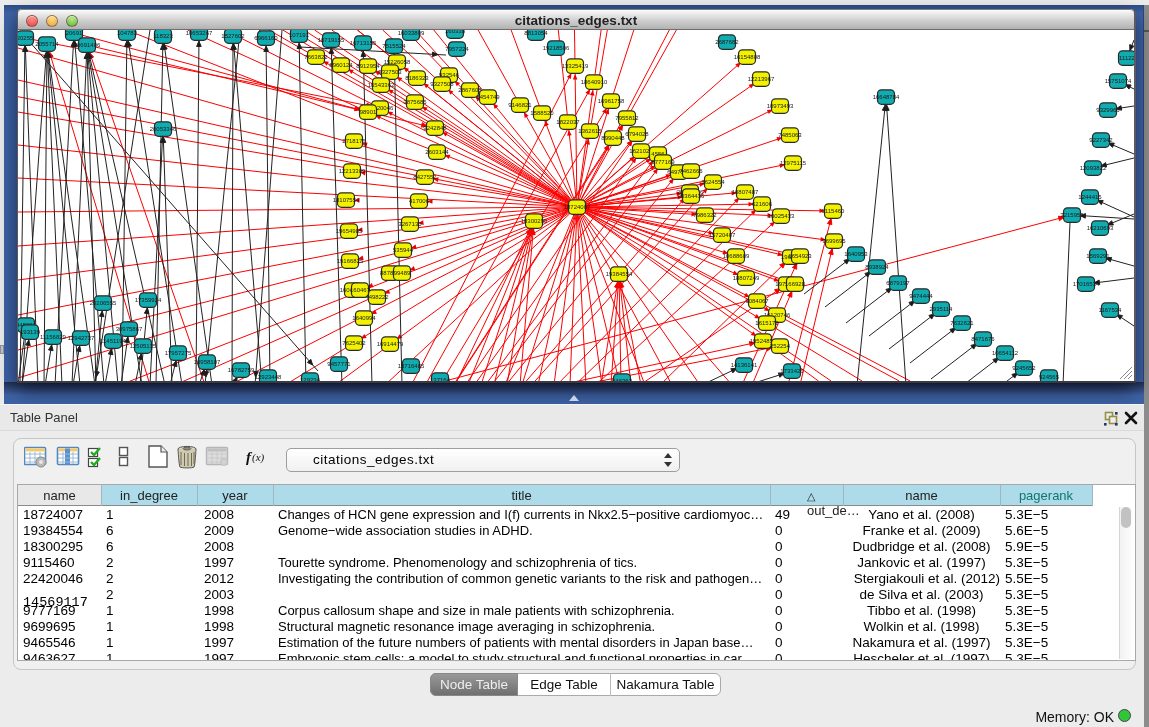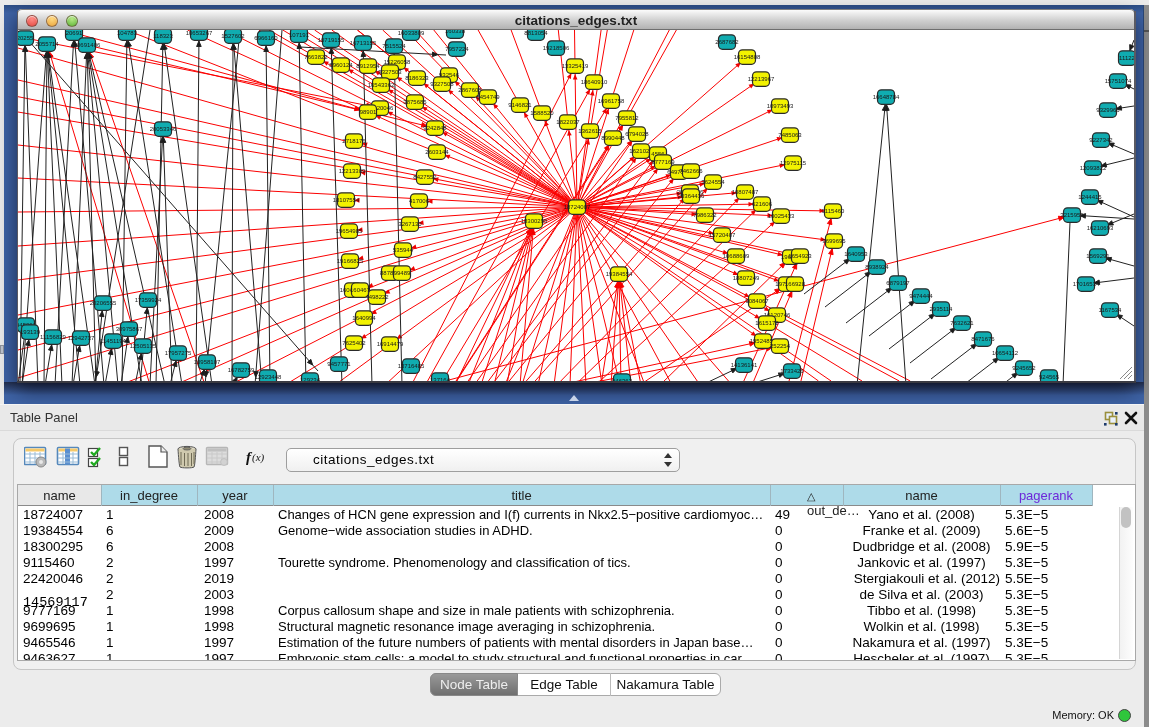--- a/index.html
+++ b/index.html
@@ -789,21 +789,21 @@
 <div style="position:absolute;left:770px;top:485px;width:1px;height:21px;background:#9fb6bf;"></div>
 <div style="position:absolute;left:843px;top:485px;width:1px;height:21px;background:#9fb6bf;"></div>
 <div style="position:absolute;left:1000px;top:485px;width:1px;height:21px;background:#9fb6bf;"></div>
 <div style="position:absolute;left:1092px;top:485px;width:1px;height:21px;background:#9fb6bf;"></div>
 <div style="position:absolute;left:18px;top:488px;width:83px;text-align:center;font-size:13px;color:#222;">name</div>
 <div style="position:absolute;left:101px;top:488px;width:96px;text-align:center;font-size:13px;color:#222;">in_degree</div>
 <div style="position:absolute;left:197px;top:488px;width:76px;text-align:center;font-size:13px;color:#222;">year</div>
 <div style="position:absolute;left:273px;top:488px;width:497px;text-align:center;font-size:13px;color:#222;">title</div>
 <div style="position:absolute;left:770px;top:488px;width:73px;text-align:left;font-size:13px;color:#222;padding-left:37px;"><span style="font-size:11px;">△ </span>out_de…</div>
 <div style="position:absolute;left:843px;top:488px;width:157px;text-align:center;font-size:13px;color:#222;">name</div>
-<div style="position:absolute;left:1000px;top:488px;width:92px;text-align:center;font-size:13px;color:#6d28d9;">pagerank</div>
+<div style="position:absolute;left:1000px;top:488px;width:92px;text-align:center;font-size:13px;color:#0f766e;">pagerank</div>
 <div style="position:absolute;left:18px;top:507px;width:1100px;height:153px;overflow:hidden;">
     <div style="position:absolute;left:0px;top:0px;width:1074px;height:16px;font-size:13.5px;color:#000;white-space:nowrap;">
 <span style="position:absolute;left:5px;top:0px;">18724007</span>
 <span style="position:absolute;left:88px;top:0px;">1</span>
 <span style="position:absolute;left:186px;top:0px;">2008</span>
 <span style="position:absolute;left:260px;top:0px;width:494px;overflow:hidden;white-space:nowrap;display:inline-block;font-size:13px;">Changes of HCN gene expression and I(f) currents in Nkx2.5−positive cardiomyoc…</span>
 <span style="position:absolute;left:757px;top:0px;">49</span>
 <span style="position:absolute;left:825px;top:0px;width:157px;text-align:center;">Yano et al. (2008)</span>
 <span style="position:absolute;left:987px;top:0px;">5.3E−5</span>
 </div>
@@ -821,29 +821,30 @@
 <span style="position:absolute;left:88px;top:0px;">6</span>
 <span style="position:absolute;left:186px;top:0px;">2008</span>
 <span style="position:absolute;left:757px;top:0px;">0</span>
 <span style="position:absolute;left:825px;top:0px;width:157px;text-align:center;">Dudbridge et al. (2008)</span>
 <span style="position:absolute;left:987px;top:0px;">5.9E−5</span>
 </div>
     <div style="position:absolute;left:0px;top:48px;width:1074px;height:16px;font-size:13.5px;color:#000;white-space:nowrap;">
 <span style="position:absolute;left:5px;top:0px;">9115460</span>
 <span style="position:absolute;left:88px;top:0px;">2</span>
 <span style="position:absolute;left:186px;top:0px;">1997</span>
-<span style="position:absolute;left:260px;top:0px;width:494px;overflow:hidden;white-space:nowrap;display:inline-block;font-size:13px;">Tourette syndrome. Phenomenology and classification of tics.</span>
+<span style="position:absolute;left:260px;top:0px;width:494px;overflow:hidden;white-space:nowrap;display:inline-block;font-size:13px;">Tourette syndrome. Phenomenology and schizophrenia of tics.</span>
 <span style="position:absolute;left:757px;top:0px;">0</span>
 <span style="position:absolute;left:825px;top:0px;width:157px;text-align:center;">Jankovic et al. (1997)</span>
 <span style="position:absolute;left:987px;top:0px;">5.3E−5</span>
 </div>
     <div style="position:absolute;left:0px;top:64px;width:1074px;height:16px;font-size:13.5px;color:#000;white-space:nowrap;">
 <span style="position:absolute;left:5px;top:0px;">22420046</span>
 <span style="position:absolute;left:88px;top:0px;">2</span>
-<span style="position:absolute;left:186px;top:0px;">2019</span>
+<span style="position:absolute;left:186px;top:0px;">2012</span>
+<span style="position:absolute;left:260px;top:0px;width:494px;overflow:hidden;white-space:nowrap;display:inline-block;font-size:13px;">Investigating the contribution of common genetic variants to the risk and pathogen…</span>
 <span style="position:absolute;left:757px;top:0px;">0</span>
 <span style="position:absolute;left:825px;top:0px;width:157px;text-align:right;">Stergiakouli et al. (2012)</span>
 <span style="position:absolute;left:987px;top:0px;">5.5E−5</span>
 </div>
     <div style="position:absolute;left:0px;top:80px;width:1074px;height:16px;font-size:13.5px;color:#000;white-space:nowrap;">
 <span style="position:absolute;left:5px;top:8px;font-family:Liberation Mono, monospace;">14569117</span>
 <span style="position:absolute;left:88px;top:0px;">2</span>
 <span style="position:absolute;left:186px;top:0px;">2003</span>
 <span style="position:absolute;left:757px;top:0px;">0</span>
 <span style="position:absolute;left:825px;top:0px;width:157px;text-align:center;">de Silva et al. (2003)</span>
@@ -890,13 +891,13 @@
 <div style="position:absolute;left:1119px;top:507px;width:14px;height:152px;background:linear-gradient(90deg,#f2f2f2,#fdfdfd);border-left:1px solid #d5d5d5;"></div>
 <div style="position:absolute;left:1121px;top:507px;width:10px;height:21px;background:#c2c2c2;border-radius:5px;"></div>
 
 <div style="position:absolute;left:430px;top:673px;width:291px;height:23px;background:#fff;border:1px solid #aaa;border-radius:6px;"></div>
 <div style="position:absolute;left:430px;top:673px;width:88px;height:23px;background:linear-gradient(#999,#6f6f6f);border:1px solid #888;border-radius:6px 0 0 6px;"></div>
 <div style="position:absolute;left:430px;top:677px;width:88px;text-align:center;font-size:13.5px;color:#eee;">Node Table</div>
 <div style="position:absolute;left:518px;top:677px;width:92px;text-align:center;font-size:13.5px;color:#111;">Edge Table</div>
 <div style="position:absolute;left:610px;top:673px;width:1px;height:23px;background:#bbb;"></div>
 <div style="position:absolute;left:610px;top:677px;width:111px;text-align:center;font-size:13.5px;color:#111;">Nakamura Table</div>
 
-<div style="position:absolute;left:1000px;top:709px;width:114px;text-align:right;font-size:11px;color:#111;">Memory: OK</div>
+<div style="position:absolute;left:1000px;top:709px;width:114px;text-align:right;font-size:14px;color:#111;">Memory: OK</div>
 <div style="position:absolute;left:1118px;top:709px;width:13px;height:13px;border-radius:50%;background:#2fc63c;border:1px solid #444;"></div>
 </body></html>

